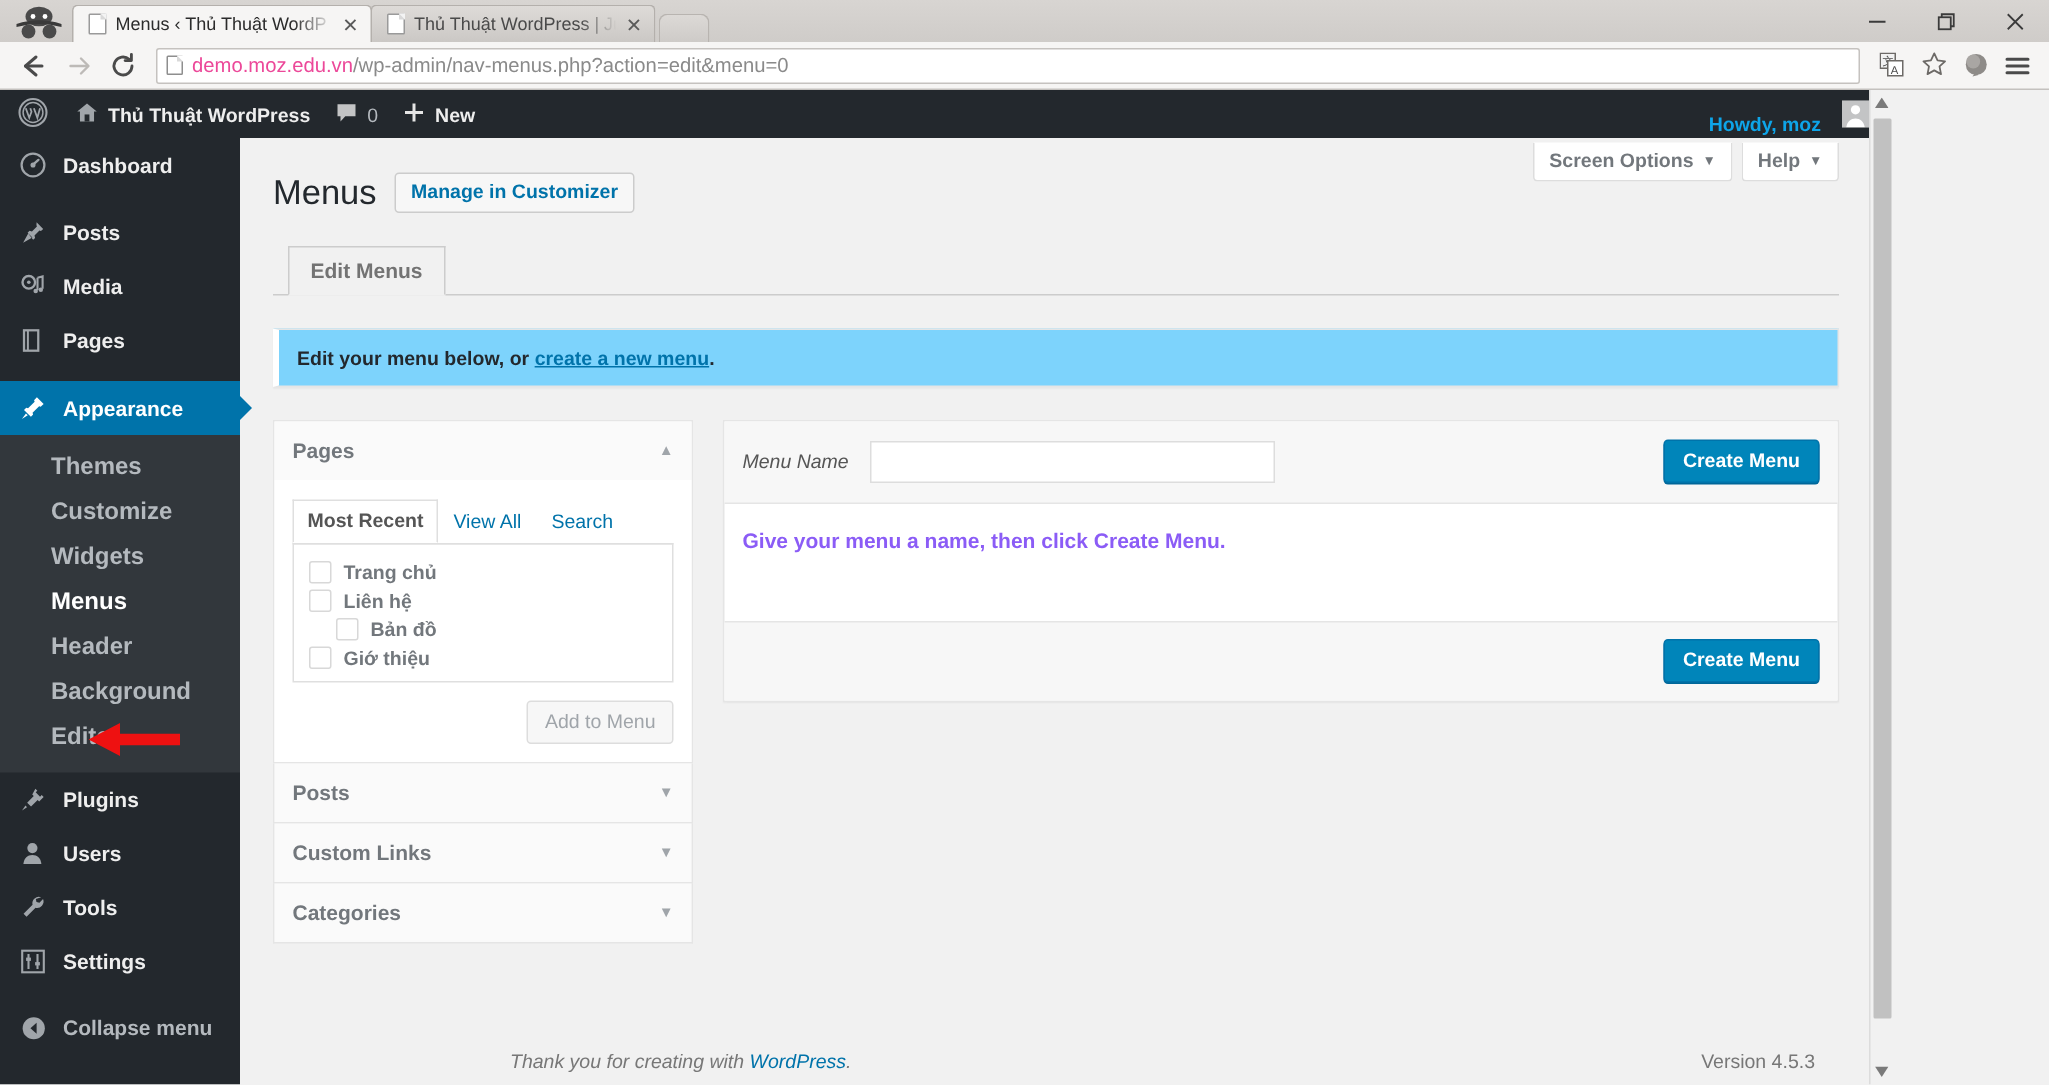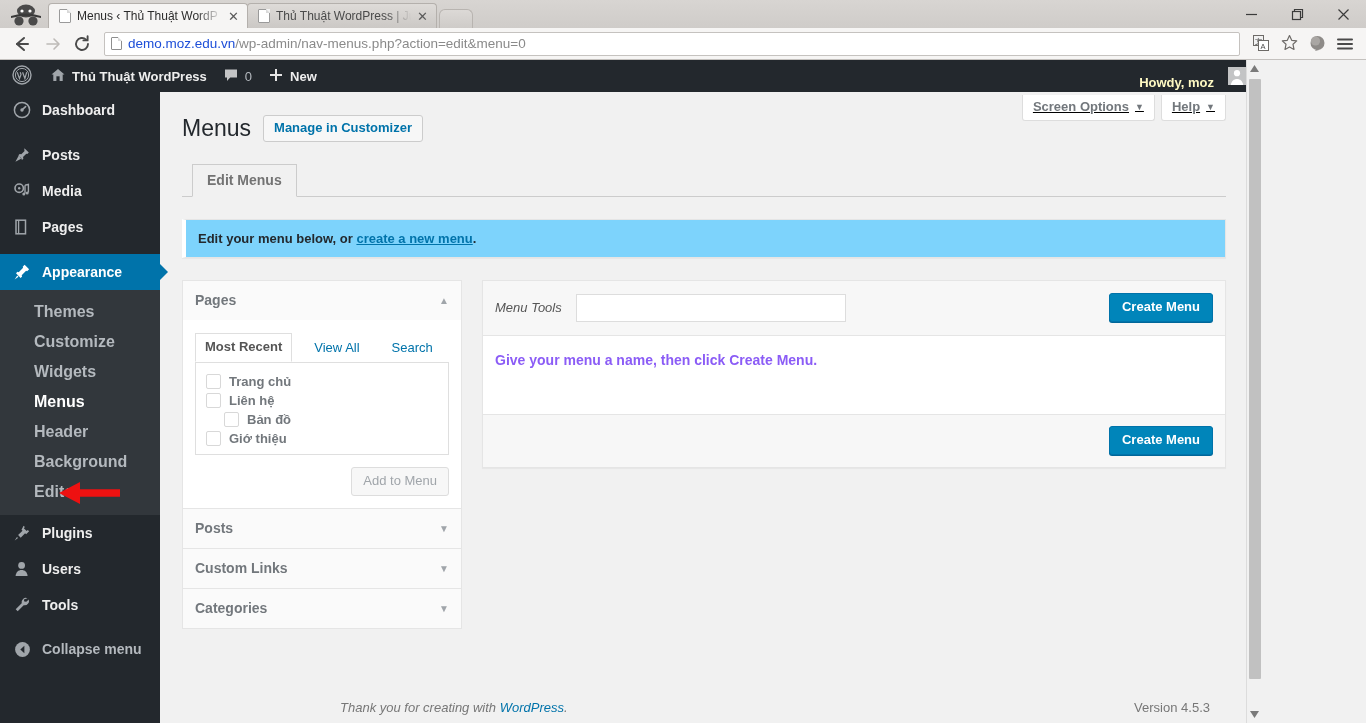--- a/index.html
+++ b/index.html
@@ -84,42 +84,42 @@
   .omni-doc {
     width: 11px; height: 13px; flex: none; position: relative;
     background: #fff; border: 1px solid #8e8e8e; border-radius: 1px;
   }
   .omni-doc::after {
     content: ""; position: absolute; top: -1px; right: -1px;
     border-width: 0 4px 4px 0; border-style: solid;
     border-color: #d9d9d9 #fff;
   }
   .omni-url { color: #8a8a8a; white-space: nowrap; }
-  .omni-url .host { color: #1d4ed8; }
+  .omni-url .host { color: #ec4899; }
   .toolbar-icon {
     width: 26px; height: 26px; display: flex;
     align-items: center; justify-content: center; color: #6d6a67;
   }
 
   
   .wp-wrap { position: relative; width: 1262px; height: 663px; background:#f1f1f1; }
   .adminbar {
     height: 32px; background: #23282d; color: #eee;
     display: flex; align-items: center;
     font-size: 13px; position: relative; z-index: 20;
   }
   .ab-item {
     display: flex; align-items: center; gap: 6px;
     height: 32px; padding: 0 8px; color: #eee;
   }
   .ab-item.logo { padding: 0 10px 0 12px; }
   .ab-sitename { font-weight: bold; }
   .ab-count { color: #b4b9be; }
   .ab-right { margin-left: auto; display: flex; align-items: center; padding-right: 8px; }
-  .ab-howdy { font-weight: bold; color: #fef9c3; font-size: 13px; margin-top: 12px; }
+  .ab-howdy { font-weight: bold; color: #0ea5e9; font-size: 13px; margin-top: 12px; }
   .ab-avatar {
     width: 18px; height: 18px; margin-left: 8px; background: #c3c4c5;
     display: flex; align-items: flex-end; justify-content: center;
     overflow: hidden;
   }
 
   
   .adminmenu {
     position: absolute; left: 0; top: 32px; width: 160px;
     bottom: 0; background: #23282d; color: #eee; font-size: 14px;
@@ -157,21 +157,21 @@
     position: absolute; left: 58px; top: 421px;
     width: 62px; height: 24px; z-index: 30; pointer-events: none;
   }
 
   
   .wpcontent {
     position: absolute; left: 160px; top: 32px; right: 16px; bottom: 0;
     background: #f1f1f1; overflow: hidden;
   }
   .screen-meta-links {
-    position: absolute; right: 20px; top: 3px; display: flex; gap: 6px; text-decoration: underline;
+    position: absolute; right: 20px; top: 3px; display: flex; gap: 6px;
   }
   .sm-toggle {
     background: #fff; border: 1px solid #ddd; border-top: none;
     border-radius: 0 0 3px 3px; color: #72777c; font-size: 13px;
     font-weight: bold; padding: 5px 10px 6px; display: flex;
     align-items: center; gap: 6px; line-height: 14px;
   }
   .caret-down { font-size: 9px; }
 
   .wrap { padding: 0 20px 0 22px; position: relative; }
@@ -211,21 +211,21 @@
   .acc-panel { background: #fff; border: 1px solid #e5e5e5; border-top: none; }
   .acc-panel:first-child { border-top: 1px solid #e5e5e5; }
   .acc-head {
     display: flex; align-items: center; justify-content: space-between;
     padding: 11px 12px 12px; font-size: 14px; font-weight: bold; color: #72777c;
     background: #fafafa;
   }
   .acc-head .tri { color: #a0a5aa; font-size: 10px; }
   .acc-body { padding: 13px 12px 12px; background: #fff; }
   .tabs-row {
-    display: flex; align-items: flex-end; gap: 12px;
+    display: flex; align-items: flex-end; gap: 0;
     border-bottom: 1px solid #dfdfdf; position: relative; z-index: 2;
     margin-bottom: -1px;
   }
   .tabs-row .t {
     font-size: 13px; color: #0073aa; padding: 5px 9px 6px; line-height: 16px;
     border: 1px solid transparent; border-bottom: none;
   }
   .tabs-row .t.active {
     color: #555; font-weight: bold; background: #fff;
     border-color: #dfdfdf; border-bottom: 1px solid #fff;
@@ -560,20 +560,31 @@
 
     <div class="menu-top">
       <span class="micon">
         <svg width="18" height="18" viewBox="0 0 18 18">
           <path d="M14.5 2.2a4.3 4.3 0 0 0-5.8 5l-6 6 2 2 6-6a4.3 4.3 0 0 0 5-5.8l-2.4 2.4-2-.4-.4-2z" fill="#a0a5aa"></path>
         </svg>
       </span>
       <span>Tools</span>
     </div>
 
+    <div class="menu-top">
+      <span class="micon">
+        <svg width="18" height="18" viewBox="0 0 18 18">
+          <rect x="1.8" y="1.8" width="14.4" height="14.4" fill="none" stroke="#a0a5aa" stroke-width="1.4"></rect>
+          <path d="M6 4v10M12 4v10" stroke="#a0a5aa" stroke-width="1.4"></path>
+          <rect x="4.4" y="6.4" width="3.2" height="2.2" fill="#a0a5aa"></rect>
+          <rect x="10.4" y="9.4" width="3.2" height="2.2" fill="#a0a5aa"></rect>
+        </svg>
+      </span>
+      <span>Settings</span>
+    </div>
 
     <div class="menu-top collapse-row">
       <span class="micon">
         <svg width="17" height="17" viewBox="0 0 17 17">
           <circle cx="8.5" cy="8.5" r="7.4" fill="#a0a5aa"></circle>
           <path d="M10.4 4.8L6.3 8.5l4.1 3.7z" fill="#23282d"></path>
         </svg>
       </span>
       <span class="label">Collapse menu</span>
     </div>
@@ -674,21 +685,21 @@
               <span>Categories</span>
               <span class="tri">▼</span>
             </div>
           </div>
         </div>
 
         <div class="menu-edit">
           <div class="postbox">
 
             <div class="menu-name-row">
-              <span class="menu-name-label">Menu Tools</span>
+              <span class="menu-name-label">Menu Name</span>
               <input class="menu-name-input" type="text" value="" style="">
               <span class="btn-primary">Create Menu</span>
             </div>
 
             <div class="menu-body">
               <p class="menu-instruction">Give your menu a name, then click Create Menu.</p>
             </div>
 
             <div class="menu-footer">
               <span class="btn-primary">Create Menu</span>

